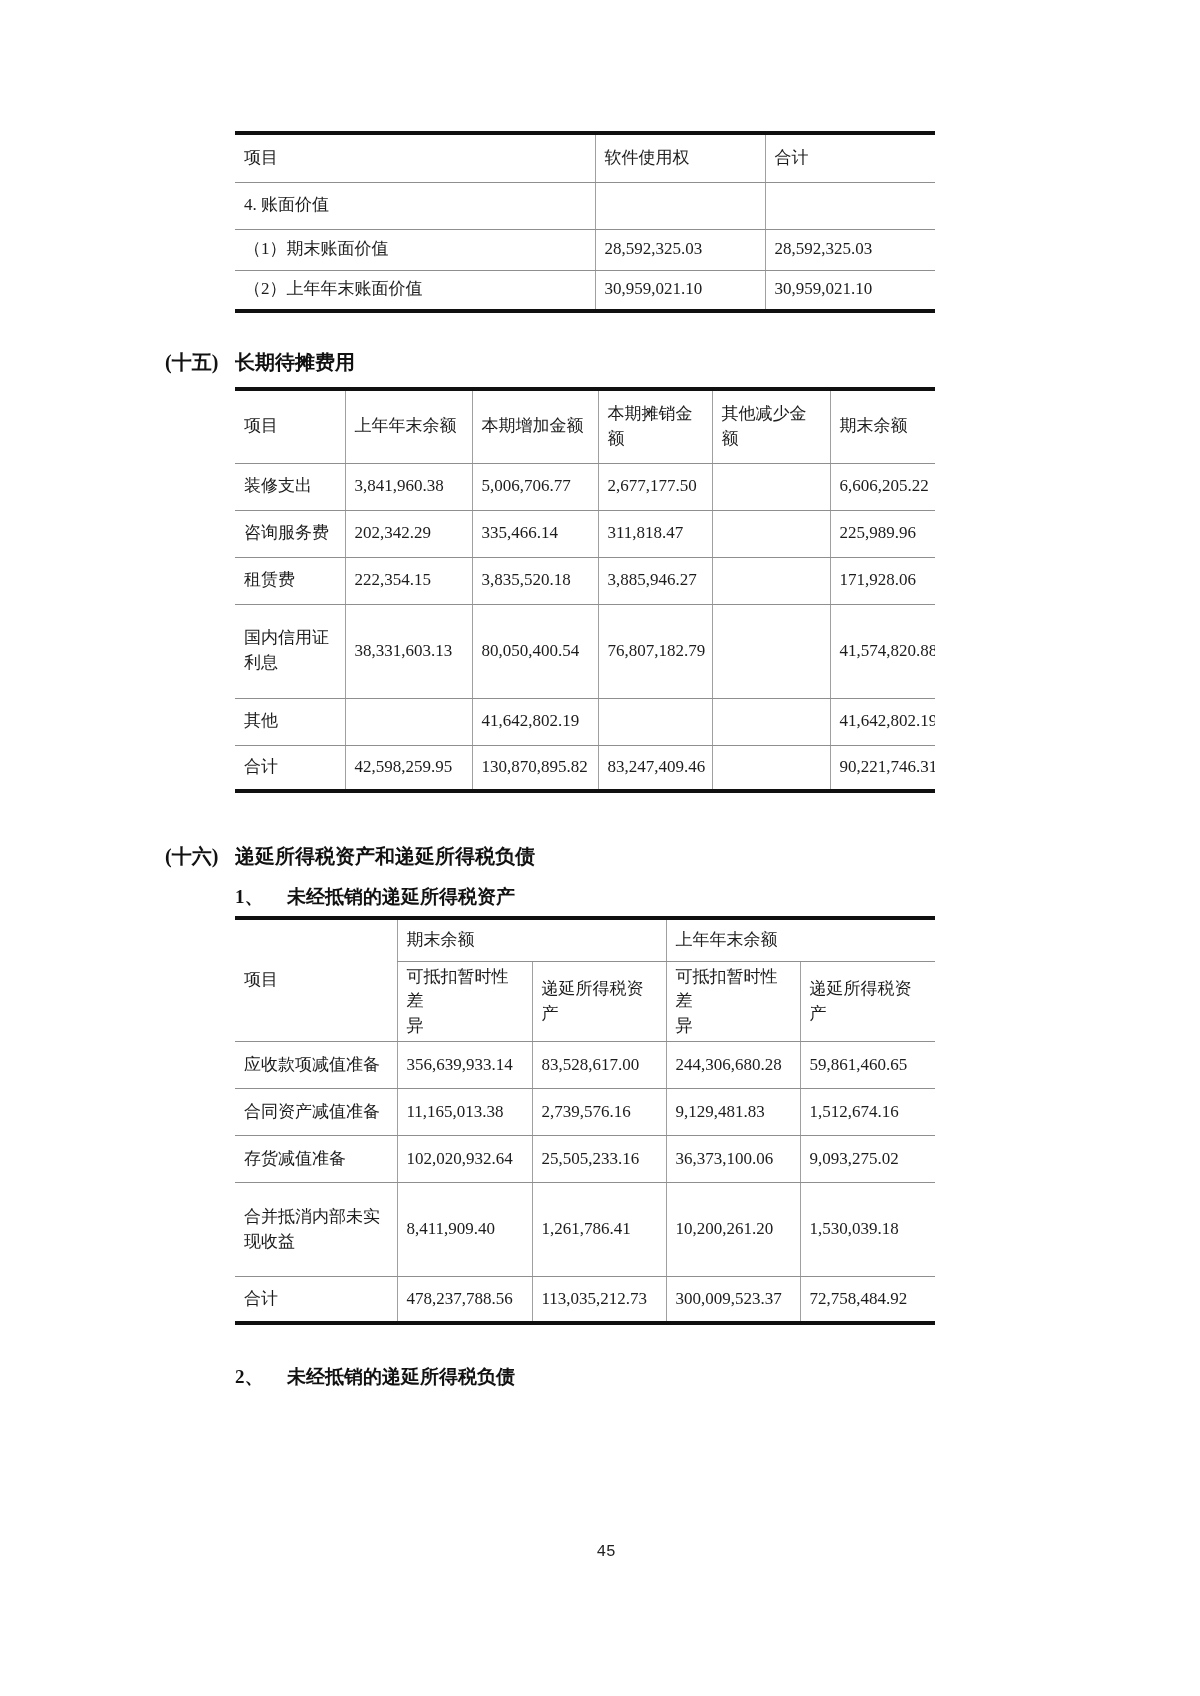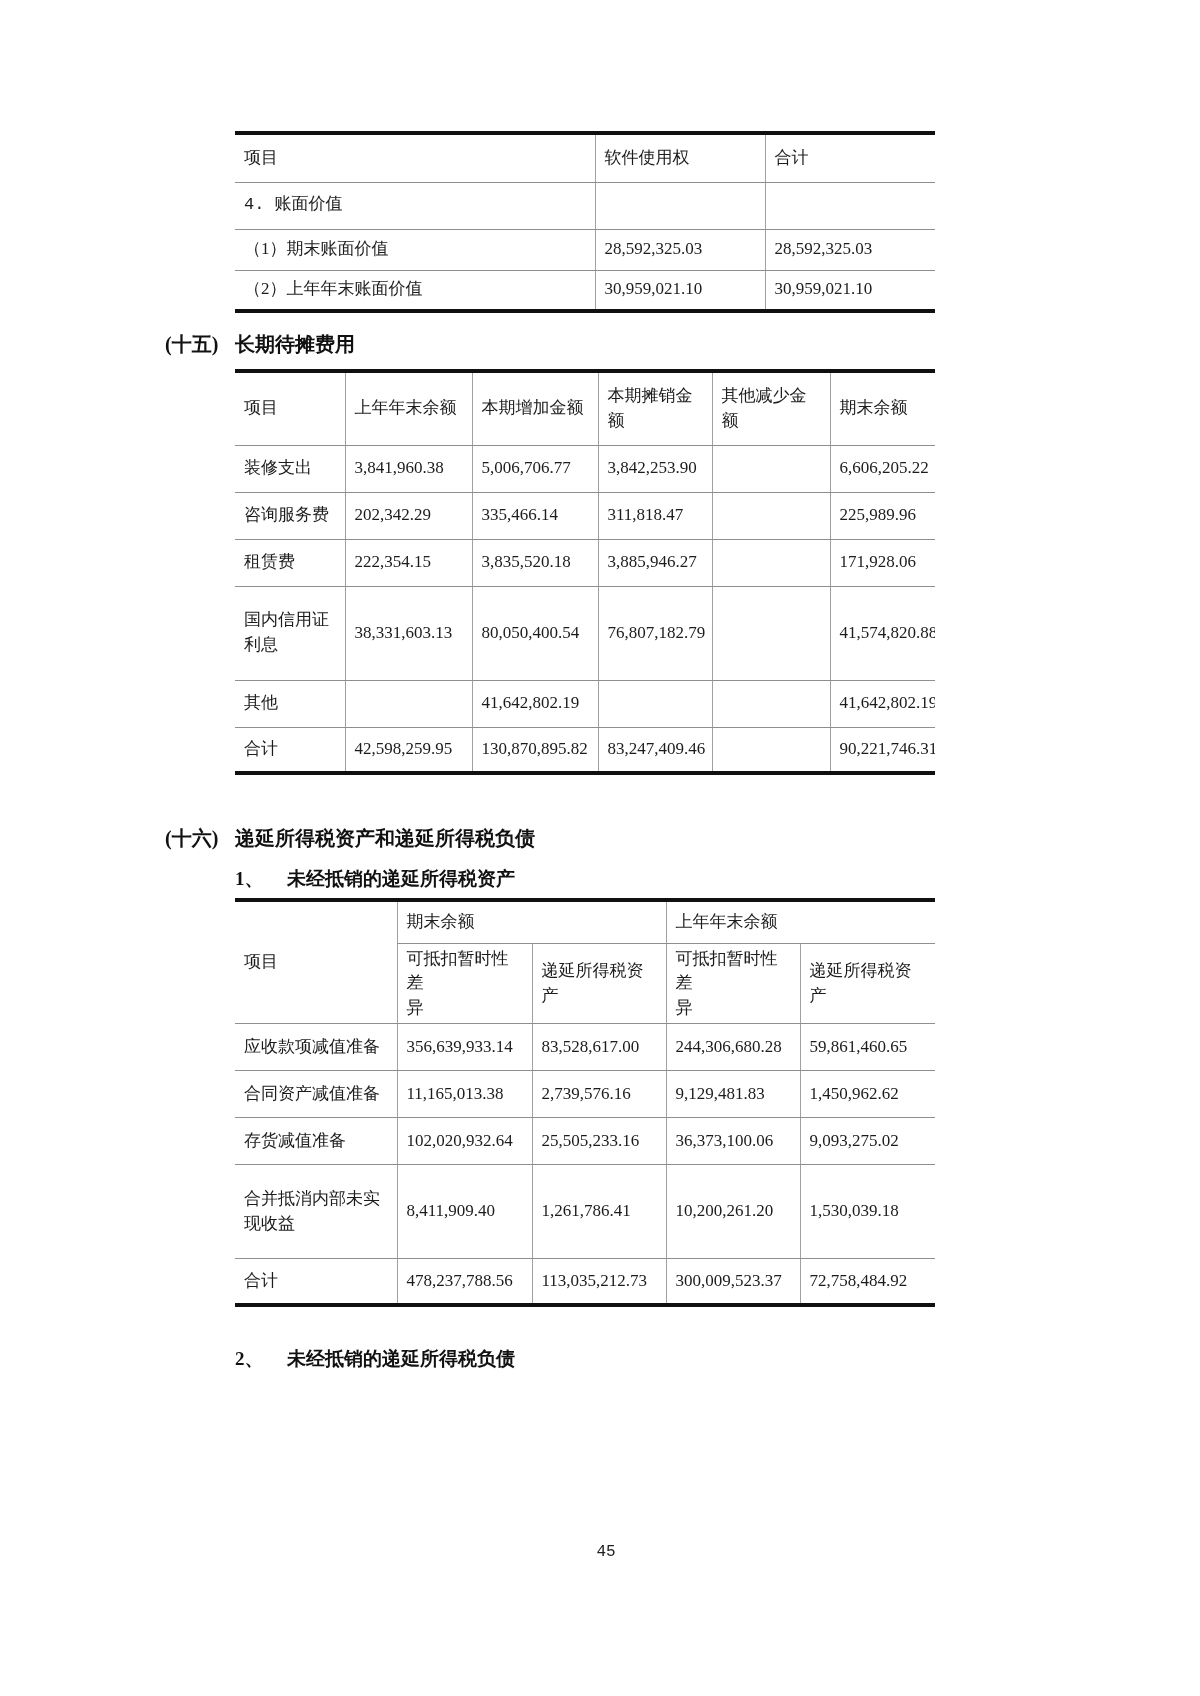--- a/index.html
+++ b/index.html
@@ -33,21 +33,21 @@
     overflow:hidden;
   }
   table.fin-table td.c0 { border-left:none; }
   .num { text-align:left; }
   .ctr { text-align:left; }
   .wrap { white-space:pre-line; }
 
   .t1 { margin-top:131px; }
   .t1 tr { height:41px; }
   .t1 tr.r-head { height:49px; }
-  .t1 tr.r-first { height:47px;font-family:Liberation Mono, monospace; }
+  .t1 tr.r-first { height:47px; }
 
   .t2 { margin-top:12px; }
   .t2 tr { height:47px; }
   .t2 tr.r-head { height:74px; }
   .t2 tr.r-tall { height:94px; }
   .t2 tr.r-last { height:46px; }
 
   .t3 { margin-top:6px; }
   .t3 tr { height:47px; }
   .t3 tr.r-ghead { height:44px; }
@@ -67,21 +67,21 @@
   .sub-heading {
     display:flex;
     font-weight:bold;
     font-size:19px;
     line-height:1.3;
     margin-left:70px;
     color:#111;
   }
   .sub-heading .sub-num { width:52px; flex:0 0 52px; }
 
-  .h15 { margin-top:18px; }
+  .h15 { margin-top:36px; }
   .h16 { margin-top:50px; }
   .h16-1 { margin-top:16px; margin-bottom:6px; }
   .h16-2 { margin-top:40px; }
 
   .pagenum {
     position:absolute;
     top:1412px; left:6px;
     width:100%;
     text-align:center;
     font-size:16px;
@@ -146,21 +146,21 @@
           <td class="ctr">本期增加金额</td>
           <td class="ctr">本期摊销金额</td>
           <td class="ctr wrap">其他减少金
 额</td>
           <td class="ctr">期末余额</td>
         </tr>
         <tr>
           <td class="c0">装修支出</td>
           <td class="num">3,841,960.38</td>
           <td class="num">5,006,706.77</td>
-          <td class="num">3,842,253.90</td>
+          <td class="num">2,677,177.50</td>
           <td class="num"></td>
           <td class="num">6,606,205.22</td>
         </tr>
         <tr>
           <td class="c0">咨询服务费</td>
           <td class="num">202,342.29</td>
           <td class="num">335,466.14</td>
           <td class="num">311,818.47</td>
           <td class="num"></td>
           <td class="num">225,989.96</td>
@@ -240,21 +240,21 @@
           <td class="num">356,639,933.14</td>
           <td class="num">83,528,617.00</td>
           <td class="num">244,306,680.28</td>
           <td class="num">59,861,460.65</td>
         </tr>
         <tr>
           <td class="c0">合同资产减值准备</td>
           <td class="num">11,165,013.38</td>
           <td class="num">2,739,576.16</td>
           <td class="num">9,129,481.83</td>
-          <td class="num">1,450,962.62</td>
+          <td class="num">1,512,674.16</td>
         </tr>
         <tr>
           <td class="c0">存货减值准备</td>
           <td class="num">102,020,932.64</td>
           <td class="num">25,505,233.16</td>
           <td class="num">36,373,100.06</td>
           <td class="num">9,093,275.02</td>
         </tr>
         <tr class="r-tall">
           <td class="c0 wrap">合并抵消内部未实

